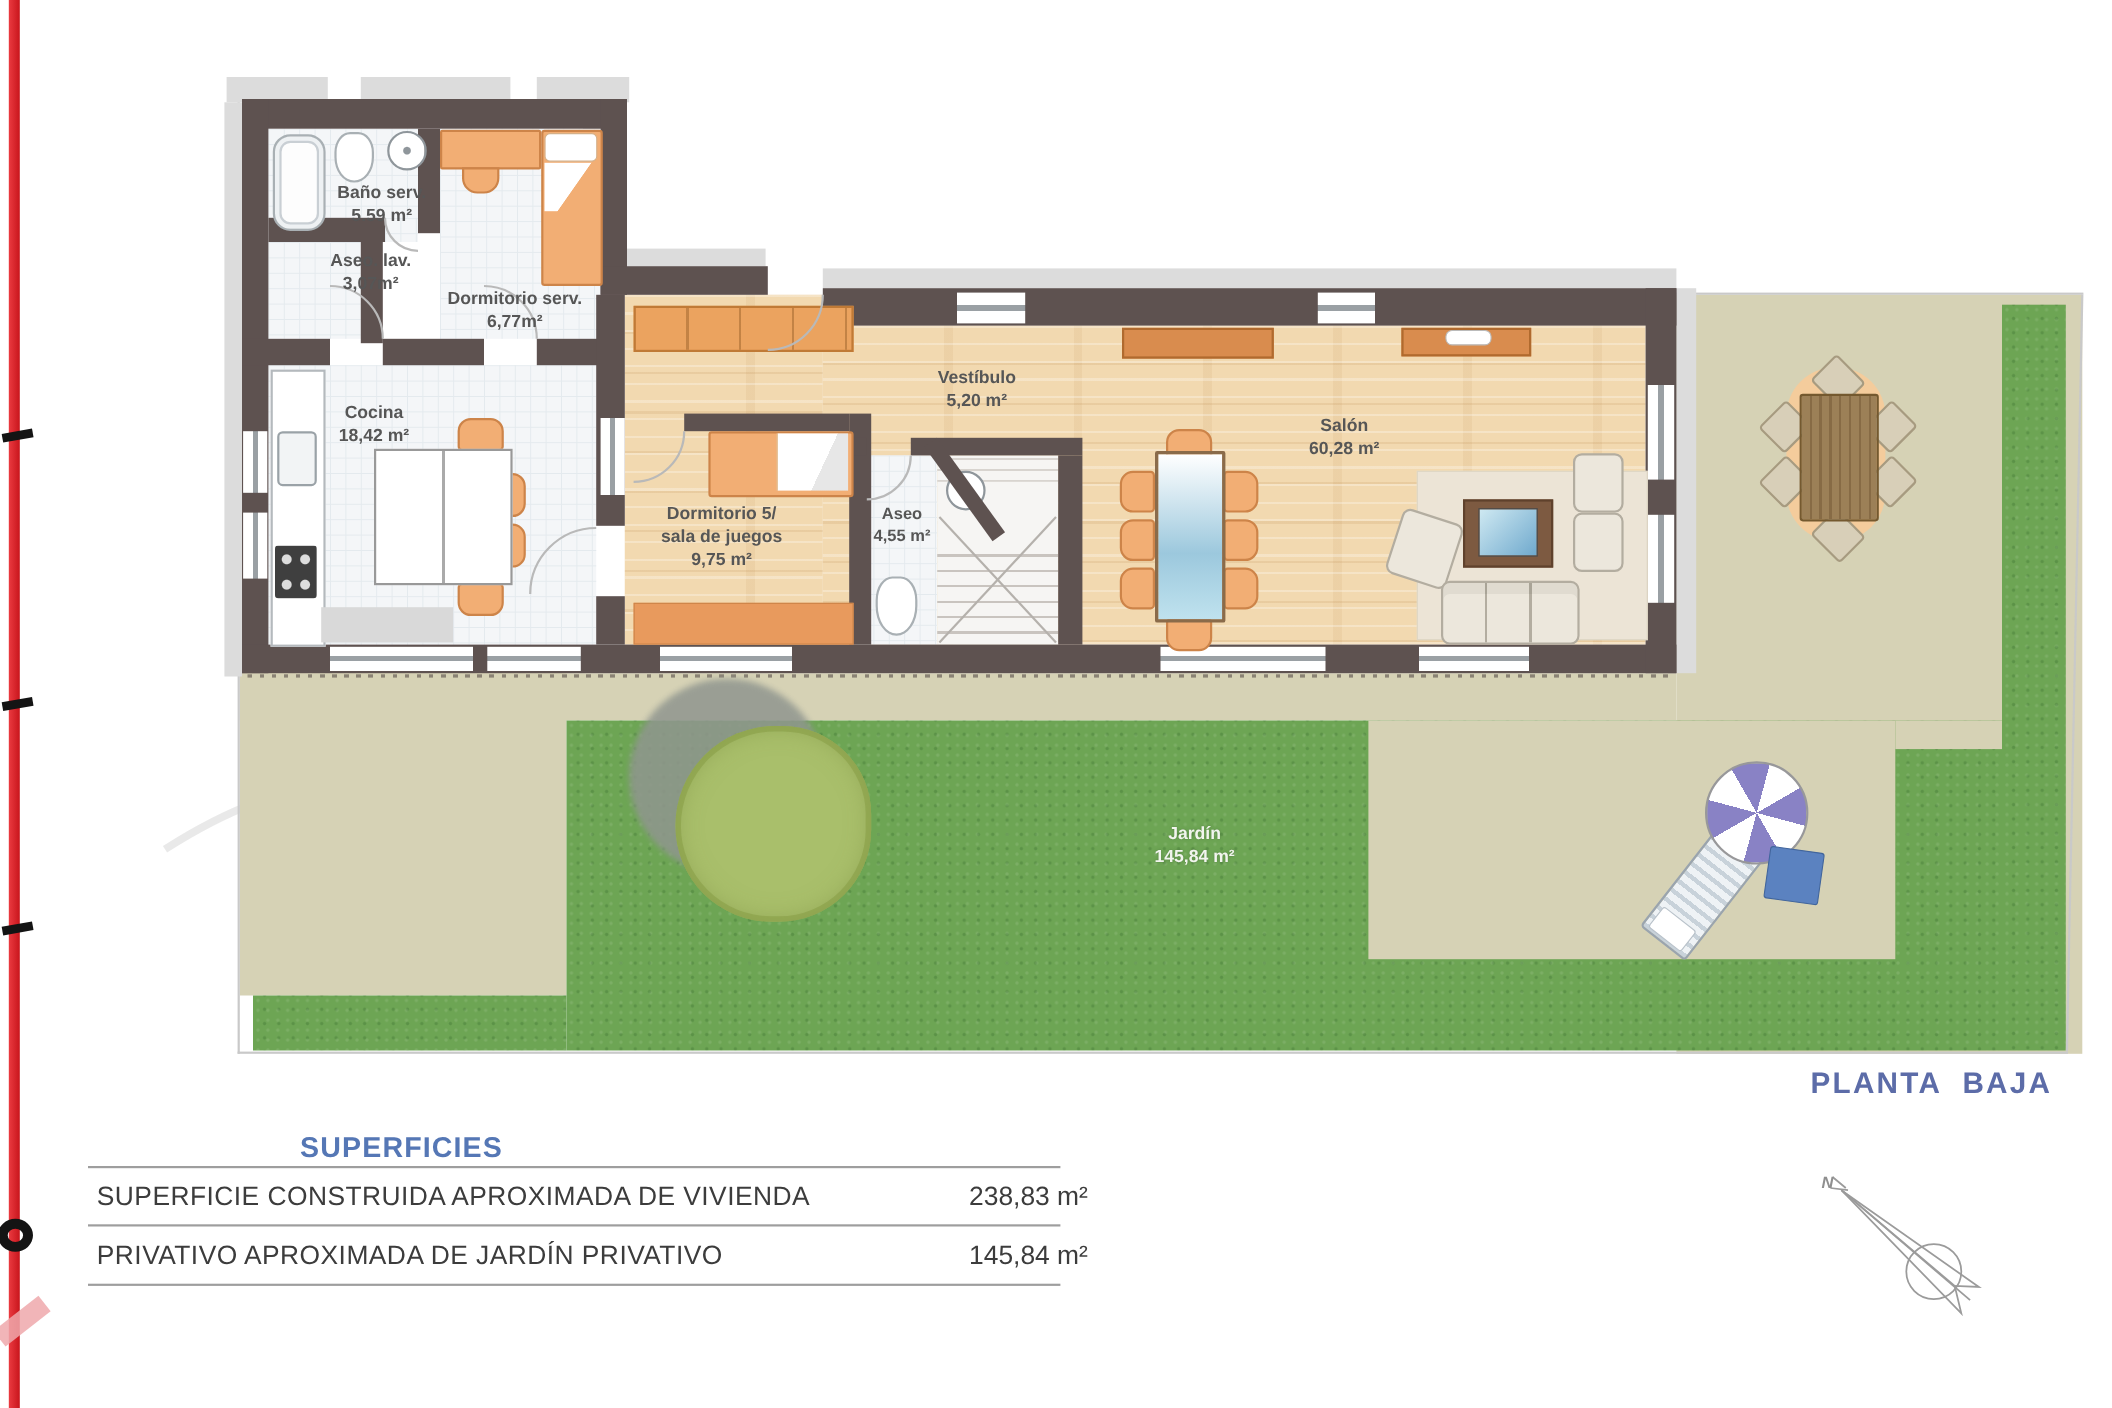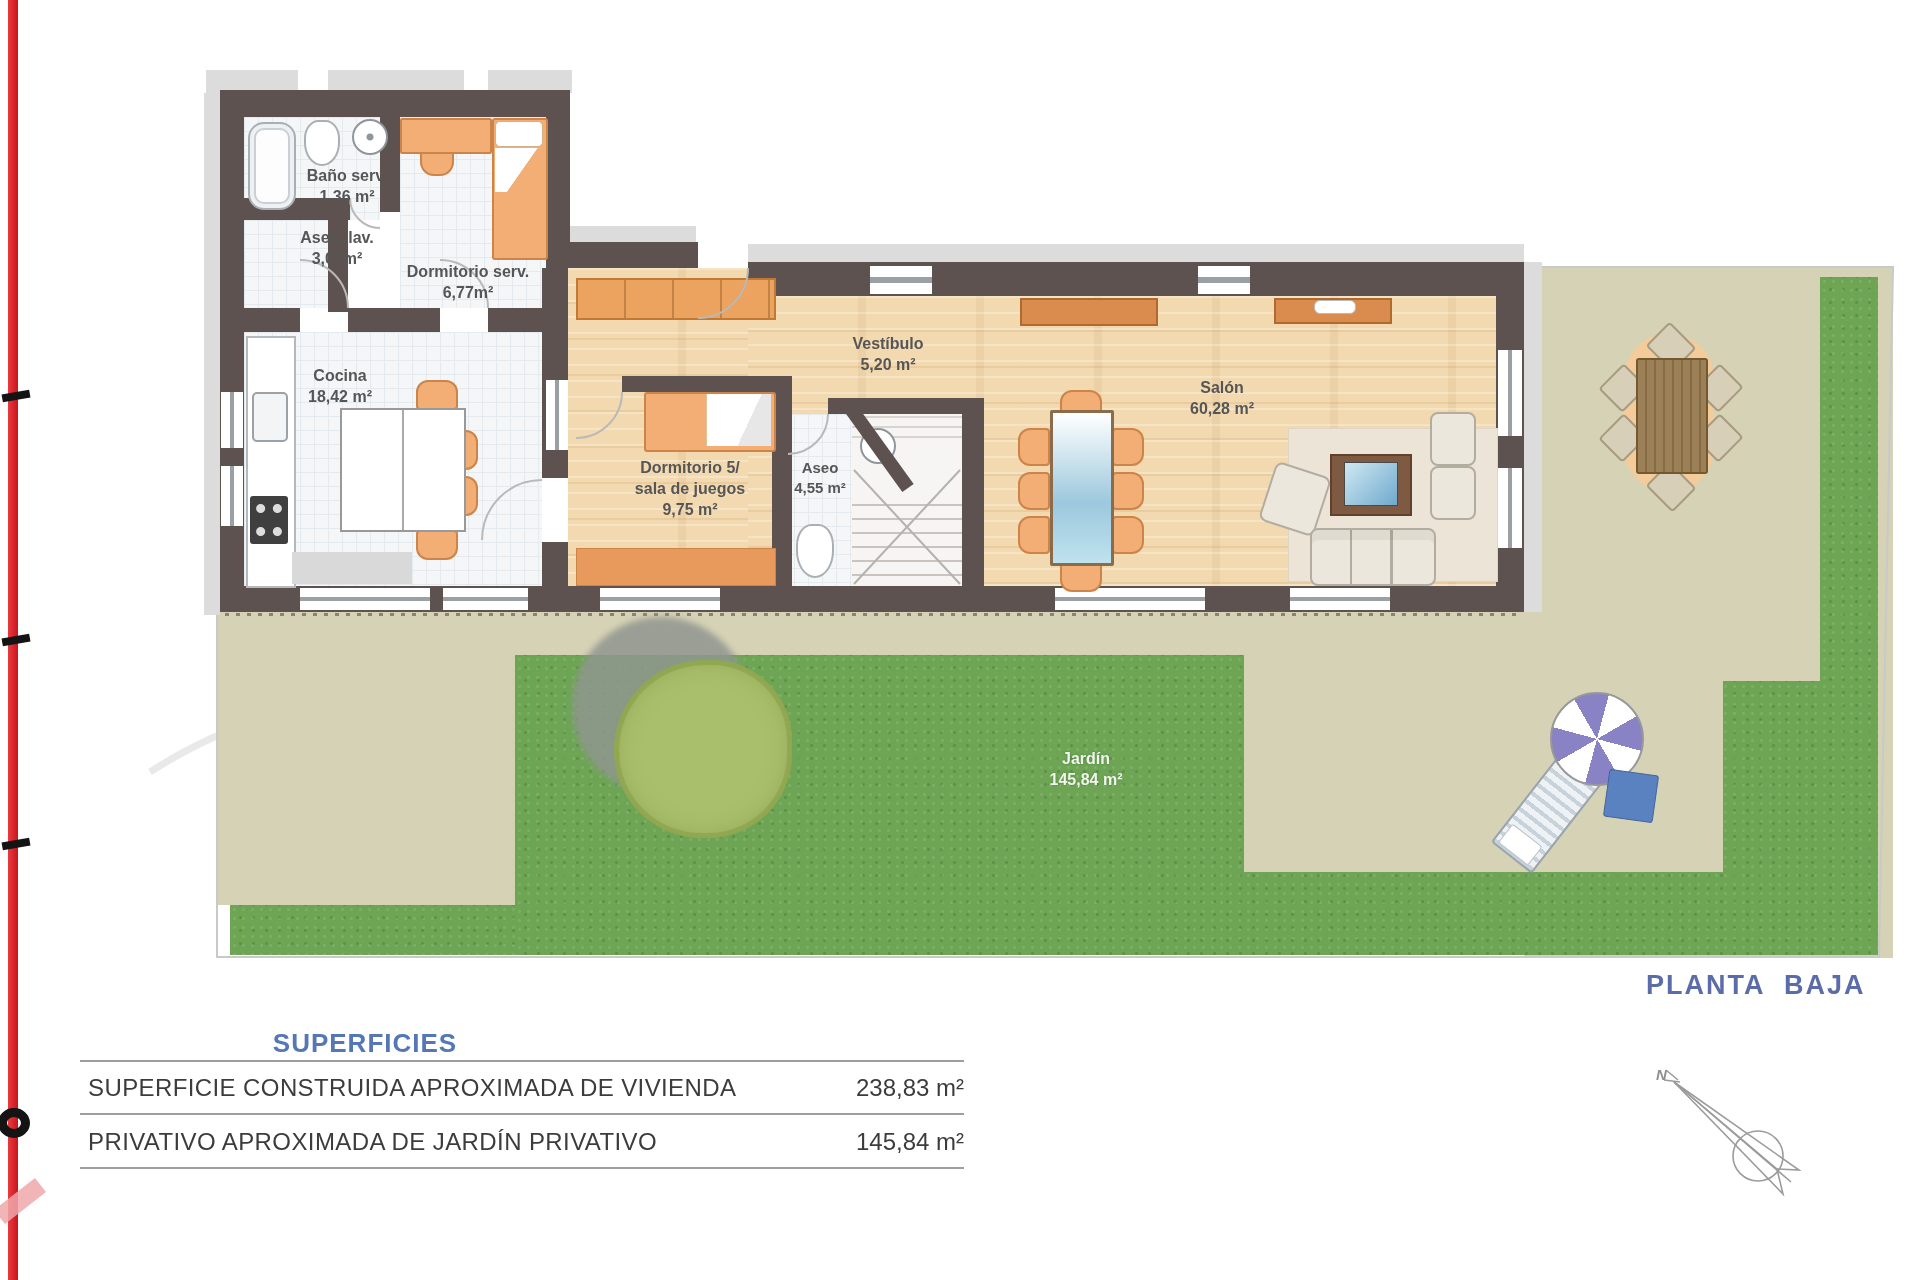--- a/index.html
+++ b/index.html
@@ -25,21 +25,21 @@
   .beige{position:absolute;background:#d6d2b5;}
   .rlabel{position:absolute;transform:translateX(-50%);text-align:center;font-weight:700;
           font-size:16px;line-height:1.3;color:#565656;white-space:nowrap;}
   .rlabel span{display:block;}
   .jlabel{color:#f2f5ee;text-shadow:0 0 2px rgba(60,90,50,.5);}
   .orange{position:absolute;background:#f2ae74;border:2px solid #cd8449;border-radius:6px;}
   .cream{position:absolute;background:#ece7dc;border:2px solid #b3ada0;border-radius:8px;}
   .wick{position:absolute;background:#d8cfb8;border:2px solid #a79b80;border-radius:4px;transform:rotate(45deg);}
   .hline{position:absolute;height:2px;background:#9e9e9e;}
   .trow{position:absolute;font-size:24px;color:#3c3c3c;letter-spacing:.4px;white-space:nowrap;}
-  .tval{position:absolute;font-size:24px;color:#3c3c3c;text-align:right;}
+  .tval{position:absolute;font-size:24px;color:#3c3c3c;text-align:right;padding-left:25px;}
   .dot-v{position:absolute;width:3px;background:repeating-linear-gradient(180deg,#8a8274 0 4px,transparent 4px 11px);}
   .dot-h{position:absolute;height:3px;background:repeating-linear-gradient(90deg,#8a8274 0 4px,transparent 4px 11px);}
   .pline{position:absolute;background:#c9c9c9;}
   svg{position:absolute;left:0;top:0;pointer-events:none;}
 </style>
 </head>
 <body>
 
 <div id="stage">
 
@@ -229,35 +229,35 @@
         <path d="M828,414 A40,40 0 0 1 788,454"></path>
         <path d="M350,198 A30,30 0 0 0 380,228"></path>
         <path d="M348,308 A48,48 0 0 0 300,260"></path>
         <path d="M488,308 A48,48 0 0 0 440,260"></path>
       </g>
       <line x1="1893" y1="268" x2="1879" y2="956" stroke="#c9c9c9" stroke-width="2"></line>
     </svg>
 
     <div class="rlabel" style="left:347px;top:166px;">
       <span>Baño serv.</span>
-      <span>1.36 m²</span>
+      <span>5.59 m²</span>
     </div>
     <div class="rlabel" style="left:337px;top:228px;">
       <span>Aseo. lav.</span>
       <span>3,07m²</span>
     </div>
     <div class="rlabel" style="left:468px;top:262px;">
       <span>Dormitorio serv.</span>
       <span>6,77m²</span>
     </div>
     <div class="rlabel" style="left:340px;top:366px;">
       <span>Cocina</span>
       <span>18,42 m²</span>
     </div>
-    <div class="rlabel" style="left:690px;top:458px;">
+    <div class="rlabel" style="left:656px;top:458px;">
       <span>Dormitorio 5/</span>
       <span>sala de juegos</span>
       <span>9,75 m²</span>
     </div>
     <div class="rlabel" style="left:888px;top:334px;">
       <span>Vestíbulo</span>
       <span>5,20 m²</span>
     </div>
     <div class="rlabel" style="left:820px;top:458px;font-size:15px;">
       <span>Aseo</span>

